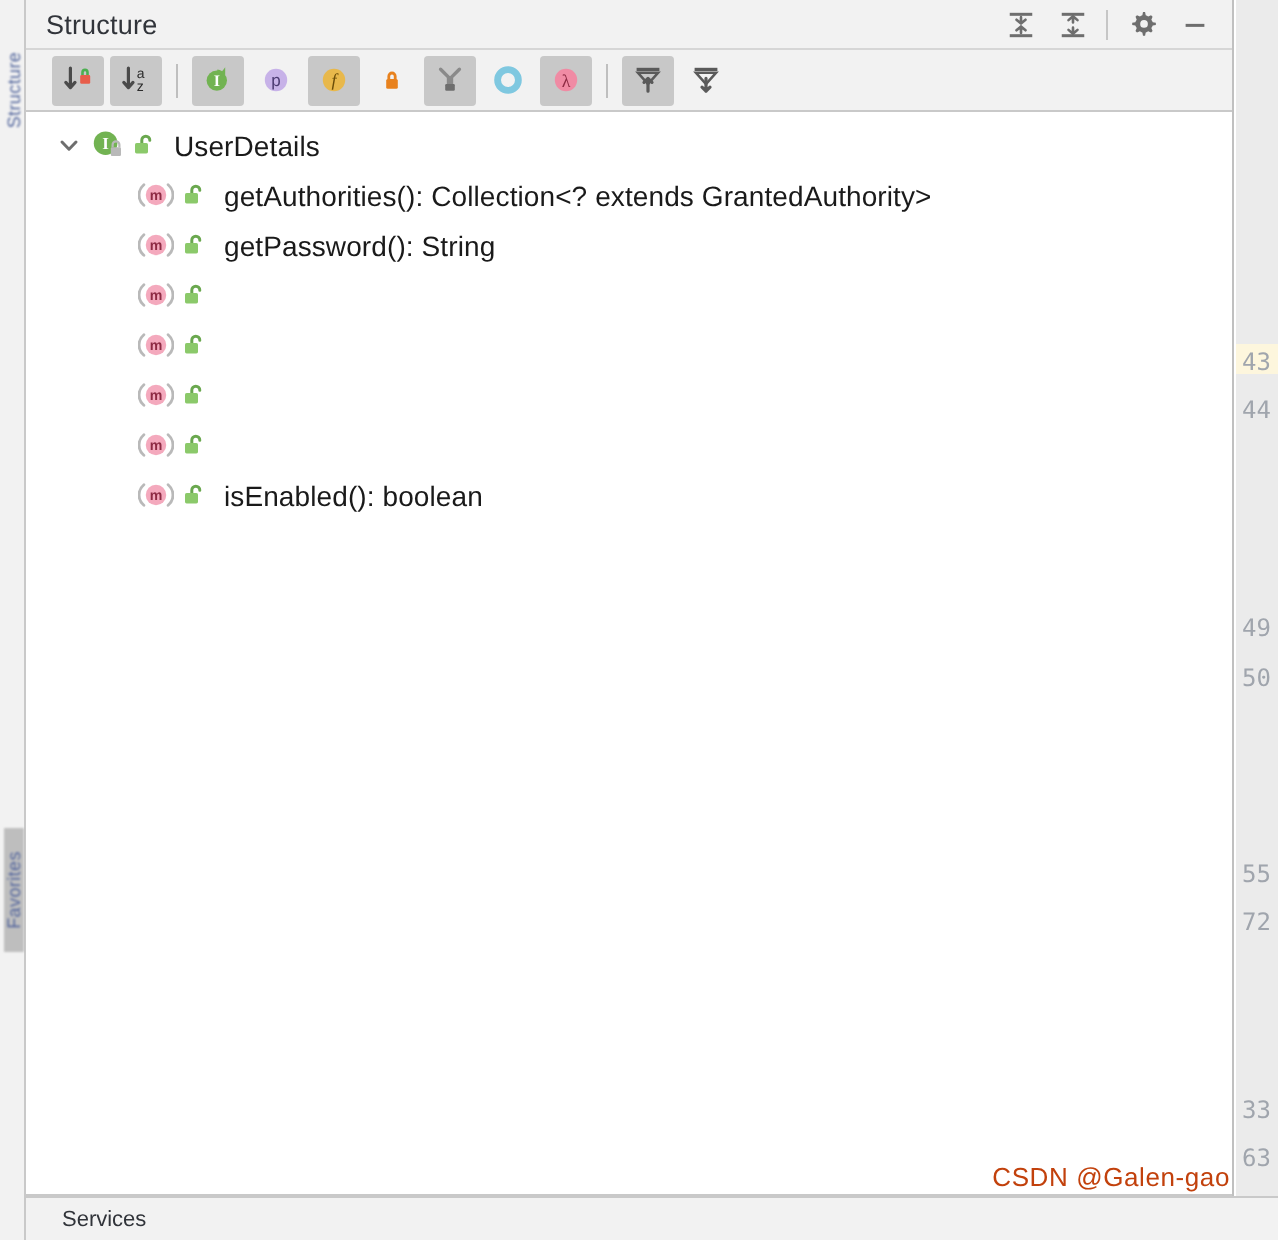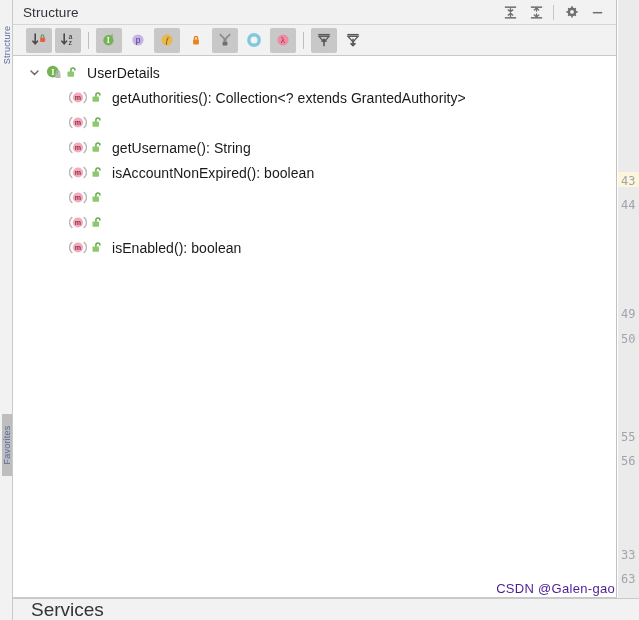--- a/index.html
+++ b/index.html
@@ -184,21 +184,21 @@
     left: 13px; bottom: 0;
     width: 626px;
     height: 22px;
     background: #f2f2f2;
     border-top: 1px solid #c9c9c9;
     display: flex;
     align-items: center;
     padding-left: 18px;
   }
   #services-label {
-    font-size: 19px;
+    font-size: 11px;
     color: #31343a;
   }
   #panel-bottom-edge {
     position: absolute;
     left: 13px;
     bottom: 22px;
     width: 603px;
     height: 1px;
     background: #c9c9c9;
   }
@@ -209,21 +209,21 @@
     background: #f2f2f2;
     border-right: 1px solid #c9c9c9;
   }
 
   
   #watermark {
     position: absolute;
     right: 24px;
     bottom: 24px;
     font-size: 13px;
-    color: #4c1d95;
+    color: #c2410c;
     letter-spacing: .3px;
     pointer-events: none;
   }
 </style>
 </head>
 <body>
 
 <div id="left-strip">
   <div class="vtab t1">Structure</div>
   <div class="vtab t2 sel">Favorites</div>
@@ -409,56 +409,55 @@
           <circle cx="9.5" cy="8.5" r="5.4" fill="#f4a9bd"></circle>
           <text x="9.5" y="11.4" text-anchor="middle" font-family="Liberation Sans, sans-serif" font-weight="bold" font-size="7.5" fill="#8e2b44">m</text>
         </svg>
       </span>
       <span class="vis">
         <svg width="13" height="13" viewBox="0 0 13 13">
           <path d="M4.9 5.6 v-1.5 a2 2 0 0 1 4 0" stroke="#6aa84f" stroke-width="1.5" fill="none" stroke-linecap="round"></path>
           <rect x="1.5" y="5.5" width="6.5" height="5.2" rx=".8" fill="#8bc96a"></rect>
         </svg>
       </span>
-    </div>
-
-    <div class="row child">
-      <span class="kind">
-        <svg width="19" height="17" viewBox="0 0 19 17">
-          <path d="M3.1 3.1 a7 7 0 0 0 0 10.8" stroke="#b9b9b9" stroke-width="1.5" fill="none" stroke-linecap="round"></path>
-          <path d="M15.9 3.1 a7 7 0 0 1 0 10.8" stroke="#b9b9b9" stroke-width="1.5" fill="none" stroke-linecap="round"></path>
-          <circle cx="9.5" cy="8.5" r="5.4" fill="#f4a9bd"></circle>
-          <text x="9.5" y="11.4" text-anchor="middle" font-family="Liberation Sans, sans-serif" font-weight="bold" font-size="7.5" fill="#8e2b44">m</text>
-        </svg>
-      </span>
-      <span class="vis">
-        <svg width="13" height="13" viewBox="0 0 13 13">
-          <path d="M4.9 5.6 v-1.5 a2 2 0 0 1 4 0" stroke="#6aa84f" stroke-width="1.5" fill="none" stroke-linecap="round"></path>
-          <rect x="1.5" y="5.5" width="6.5" height="5.2" rx=".8" fill="#8bc96a"></rect>
-        </svg>
-      </span>
-      <span class="label">getUsername(): String</span>
-    </div>
-
-    <div class="row child">
-      <span class="kind">
-        <svg width="19" height="17" viewBox="0 0 19 17">
-          <path d="M3.1 3.1 a7 7 0 0 0 0 10.8" stroke="#b9b9b9" stroke-width="1.5" fill="none" stroke-linecap="round"></path>
-          <path d="M15.9 3.1 a7 7 0 0 1 0 10.8" stroke="#b9b9b9" stroke-width="1.5" fill="none" stroke-linecap="round"></path>
-          <circle cx="9.5" cy="8.5" r="5.4" fill="#f4a9bd"></circle>
-          <text x="9.5" y="11.4" text-anchor="middle" font-family="Liberation Sans, sans-serif" font-weight="bold" font-size="7.5" fill="#8e2b44">m</text>
-        </svg>
-      </span>
-      <span class="vis">
-        <svg width="13" height="13" viewBox="0 0 13 13">
-          <path d="M4.9 5.6 v-1.5 a2 2 0 0 1 4 0" stroke="#6aa84f" stroke-width="1.5" fill="none" stroke-linecap="round"></path>
-          <rect x="1.5" y="5.5" width="6.5" height="5.2" rx=".8" fill="#8bc96a"></rect>
-        </svg>
-      </span>
-      <span class="label">isAccountNonExpired(): boolean</span>
+      <span class="label">getPassword(): String</span>
+    </div>
+
+    <div class="row child">
+      <span class="kind">
+        <svg width="19" height="17" viewBox="0 0 19 17">
+          <path d="M3.1 3.1 a7 7 0 0 0 0 10.8" stroke="#b9b9b9" stroke-width="1.5" fill="none" stroke-linecap="round"></path>
+          <path d="M15.9 3.1 a7 7 0 0 1 0 10.8" stroke="#b9b9b9" stroke-width="1.5" fill="none" stroke-linecap="round"></path>
+          <circle cx="9.5" cy="8.5" r="5.4" fill="#f4a9bd"></circle>
+          <text x="9.5" y="11.4" text-anchor="middle" font-family="Liberation Sans, sans-serif" font-weight="bold" font-size="7.5" fill="#8e2b44">m</text>
+        </svg>
+      </span>
+      <span class="vis">
+        <svg width="13" height="13" viewBox="0 0 13 13">
+          <path d="M4.9 5.6 v-1.5 a2 2 0 0 1 4 0" stroke="#6aa84f" stroke-width="1.5" fill="none" stroke-linecap="round"></path>
+          <rect x="1.5" y="5.5" width="6.5" height="5.2" rx=".8" fill="#8bc96a"></rect>
+        </svg>
+      </span>
+    </div>
+
+    <div class="row child">
+      <span class="kind">
+        <svg width="19" height="17" viewBox="0 0 19 17">
+          <path d="M3.1 3.1 a7 7 0 0 0 0 10.8" stroke="#b9b9b9" stroke-width="1.5" fill="none" stroke-linecap="round"></path>
+          <path d="M15.9 3.1 a7 7 0 0 1 0 10.8" stroke="#b9b9b9" stroke-width="1.5" fill="none" stroke-linecap="round"></path>
+          <circle cx="9.5" cy="8.5" r="5.4" fill="#f4a9bd"></circle>
+          <text x="9.5" y="11.4" text-anchor="middle" font-family="Liberation Sans, sans-serif" font-weight="bold" font-size="7.5" fill="#8e2b44">m</text>
+        </svg>
+      </span>
+      <span class="vis">
+        <svg width="13" height="13" viewBox="0 0 13 13">
+          <path d="M4.9 5.6 v-1.5 a2 2 0 0 1 4 0" stroke="#6aa84f" stroke-width="1.5" fill="none" stroke-linecap="round"></path>
+          <rect x="1.5" y="5.5" width="6.5" height="5.2" rx=".8" fill="#8bc96a"></rect>
+        </svg>
+      </span>
     </div>
 
     <div class="row child">
       <span class="kind">
         <svg width="19" height="17" viewBox="0 0 19 17">
           <path d="M3.1 3.1 a7 7 0 0 0 0 10.8" stroke="#b9b9b9" stroke-width="1.5" fill="none" stroke-linecap="round"></path>
           <path d="M15.9 3.1 a7 7 0 0 1 0 10.8" stroke="#b9b9b9" stroke-width="1.5" fill="none" stroke-linecap="round"></path>
           <circle cx="9.5" cy="8.5" r="5.4" fill="#f4a9bd"></circle>
           <text x="9.5" y="11.4" text-anchor="middle" font-family="Liberation Sans, sans-serif" font-weight="bold" font-size="7.5" fill="#8e2b44">m</text>
         </svg>
@@ -509,21 +508,21 @@
   </div>
 </div>
 
 <div id="editor-sliver">
   <div id="gutter">
     <div class="lnum hl" style="top:172px">43</div>
     <div class="lnum" style="top:196px">44</div>
     <div class="lnum" style="top:305px">49</div>
     <div class="lnum" style="top:330px">50</div>
     <div class="lnum" style="top:428px">55</div>
-    <div class="lnum" style="top:452px">56</div>
+    <div class="lnum" style="top:452px">72</div>
     <div class="lnum" style="top:546px">33</div>
     <div class="lnum" style="top:570px">63</div>
   </div>
 </div>
 
 <div id="panel-bottom-edge"></div>
 <div id="left-bottom-tail"></div>
 <div id="bottom-bar">
   <div id="services-label">Services</div>
 </div>

